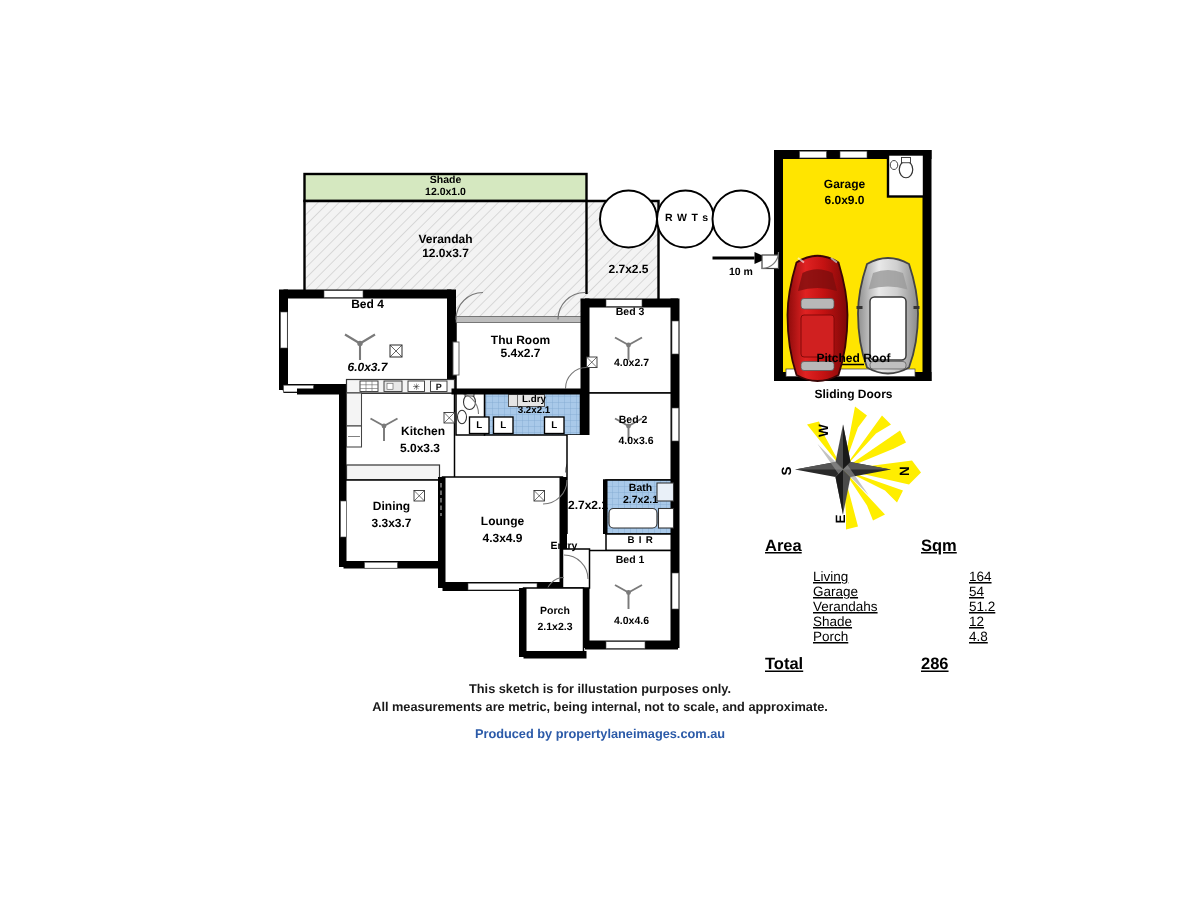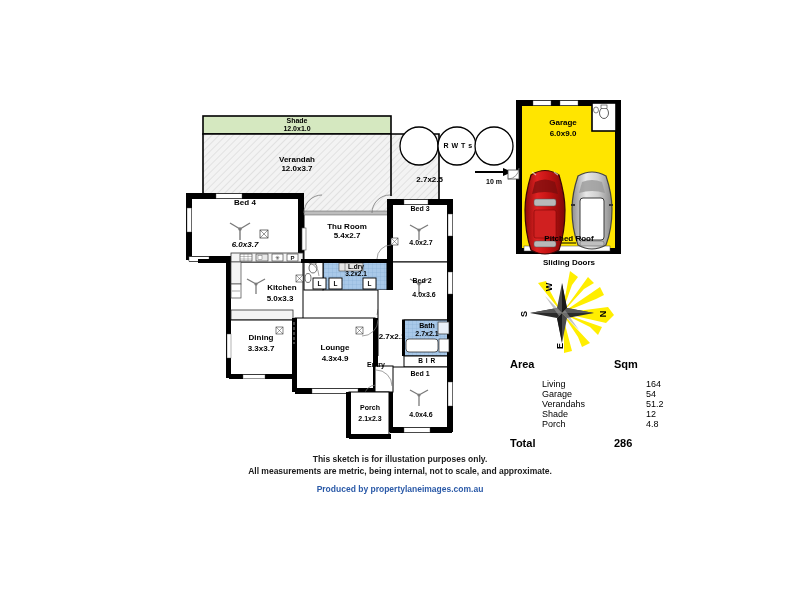--- a/index.html
+++ b/index.html
@@ -12,21 +12,21 @@
   .t7{font-size:7px;}
   .t65{font-size:6.5px;}
   .footer{position:absolute;left:0;width:800px;text-align:center;font-size:8.5px;
           font-weight:bold;color:#1a1a1a;}
   .credit{position:absolute;left:0;width:800px;text-align:center;font-size:8.5px;
           font-weight:bold;color:#2b5aa8;}
   .areatbl{position:absolute;font-size:9px;}
   .areatbl .hrow{font-weight:bold;font-size:11px;}
   .areatbl .row{font-weight:normal;padding-left:32px;}
   .areatbl .trow{font-weight:bold;font-size:11px;}
-  .areatbl table{border-collapse:collapse;}
+  .areatbl table{border-collapse:collapse;text-decoration:underline;}
   .areatbl td{padding:0;font-family:"Liberation Sans",sans-serif;}
   .ac1{width:72px;}
   .ac2{width:46px;}
   .rot{position:absolute;font-weight:bold;font-size:9px;}
 </style>
 </head>
 <body>
 
 <svg id="plan" viewBox="0 0 800 600">
   <defs>
@@ -351,21 +351,21 @@
 </svg>
 
 <div class="lbl t7" style="left:257px;top:117px;width:80px;">
   <span>Shade</span><br><span>12.0x1.0</span>
 </div>
 
 <div class="lbl t8" style="left:257px;top:155px;width:80px;">
   <span>Verandah</span><br><span>12.0x3.7</span>
 </div>
 
-<div class="lbl t8" style="left:395px;top:175px;width:48px;text-align:right;">2.7x2.5</div>
+<div class="lbl t8" style="left:395px;top:175px;width:48px;">2.7x2.5</div>
 
 <div class="lbl t8" style="left:210px;top:198px;width:70px;">Bed 4</div>
 <div class="lbl t8" style="left:210px;top:240px;width:70px;font-style:italic;">6.0x3.7</div>
 
 <div class="lbl t8" style="left:312px;top:222px;width:70px;">
   <span>Thu Room</span><br><span>5.4x2.7</span>
 </div>
 
 <div class="lbl t7" style="left:395px;top:205px;width:50px;">Bed 3</div>
 <div class="lbl t7" style="left:396px;top:239px;width:50px;">4.0x2.7</div>

